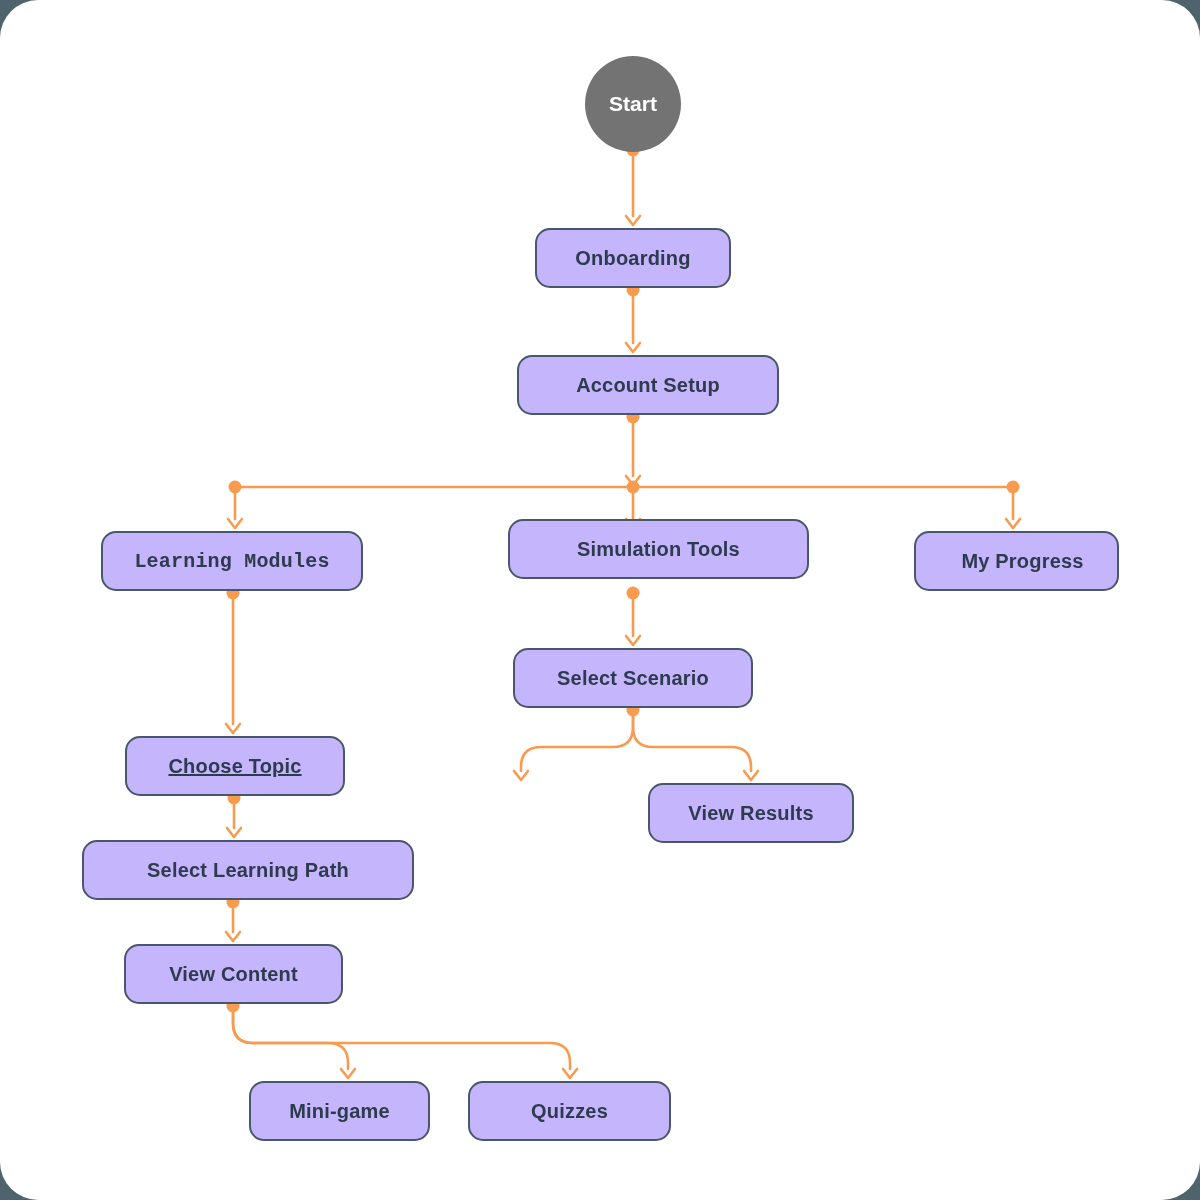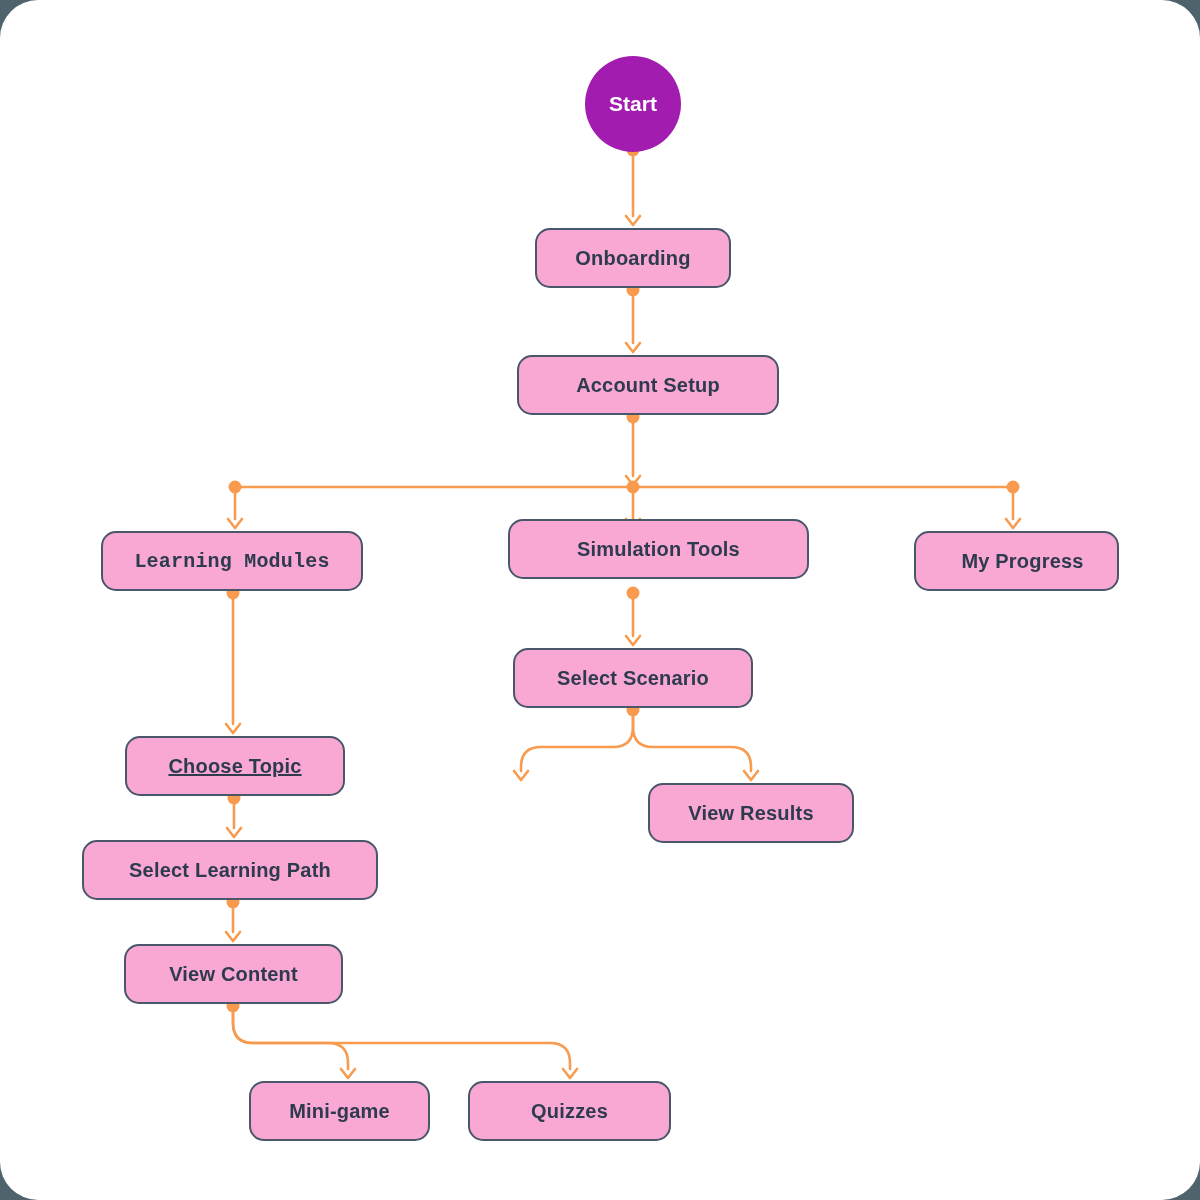--- a/index.html
+++ b/index.html
@@ -2,40 +2,40 @@
 <html><head>
 <meta charset="utf-8">
 <style>
   html,body{margin:0;padding:0;}
   body{font-family:"Liberation Sans","DejaVu Sans",sans-serif;}
   .canvas{position:relative;width:1200px;height:1200px;background:#4F636D;overflow:hidden;}
   .card{position:absolute;inset:0;background:#ffffff;border-radius:38px;}
   .edges{position:absolute;left:0;top:0;width:1200px;height:1200px;pointer-events:none;}
   .node{
     position:absolute;height:60px;box-sizing:border-box;
-    background:#f9a8d4;border:2px solid #4A5669;border-radius:15px;
+    background:#c4b5fd;border:2px solid #4A5669;border-radius:15px;
     display:flex;align-items:center;justify-content:center;
     font-size:20px;font-weight:700;color:#2E3A4D;letter-spacing:.2px;
   }
   .start{
     position:absolute;left:585px;top:56px;width:96px;height:96px;border-radius:50%;
-    background:#a21caf;display:flex;align-items:center;justify-content:center;
+    background:#737373;display:flex;align-items:center;justify-content:center;
     font-size:21px;font-weight:700;color:#ffffff;
   }
   
   .n-onboarding{left:535px;top:228px;width:196px;}
   .n-account{left:517px;top:355px;width:262px;}
   .n-learning{left:101px;top:531px;width:262px;font-family:Liberation Mono, monospace;}
   .n-simulation{left:508px;top:519px;width:301px;}
   .n-progress{left:914px;top:531px;width:205px;padding-left:12px;}
   .n-scenario{left:513px;top:648px;width:240px;}
   .n-input{left:422px;top:783px;width:197px;}
   .n-results{left:648px;top:783px;width:206px;}
   .n-choose{left:125px;top:736px;width:220px;text-decoration:underline;}
-  .n-path{left:82px;top:840px;width:296px;}
+  .n-path{left:82px;top:840px;width:332px;}
   .n-content{left:124px;top:944px;width:219px;}
   .n-minigame{left:249px;top:1081px;width:181px;align-items:center;}
   .n-quizzes{left:468px;top:1081px;width:203px;}
 </style>
 </head>
 <body>
 
 <div class="canvas">
   <div class="card"></div>
 

